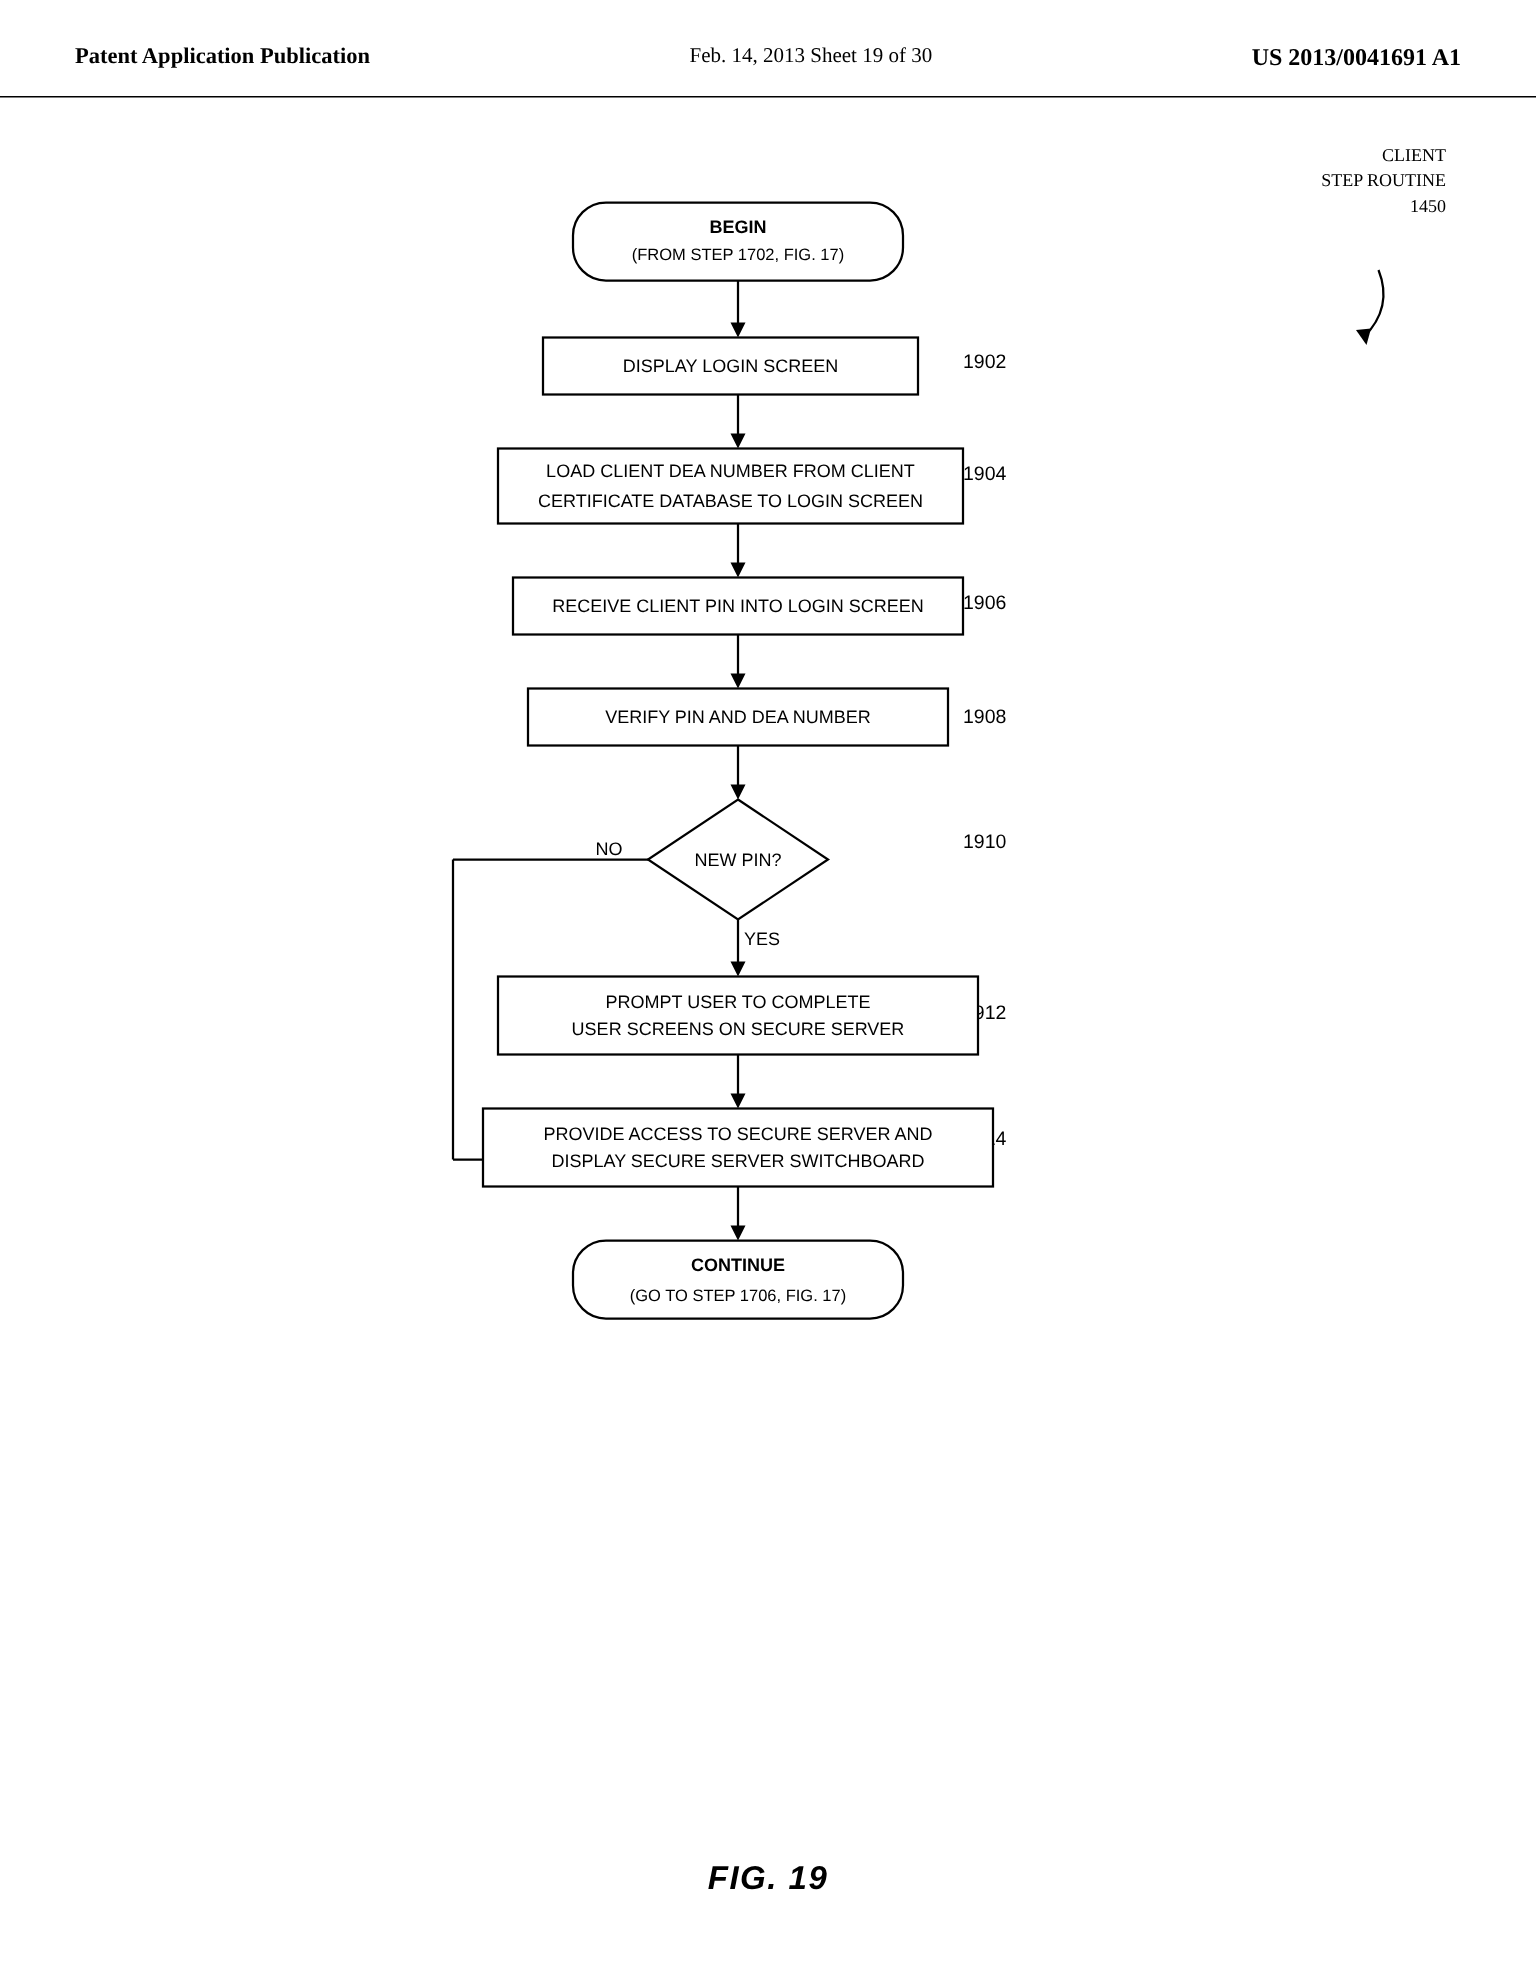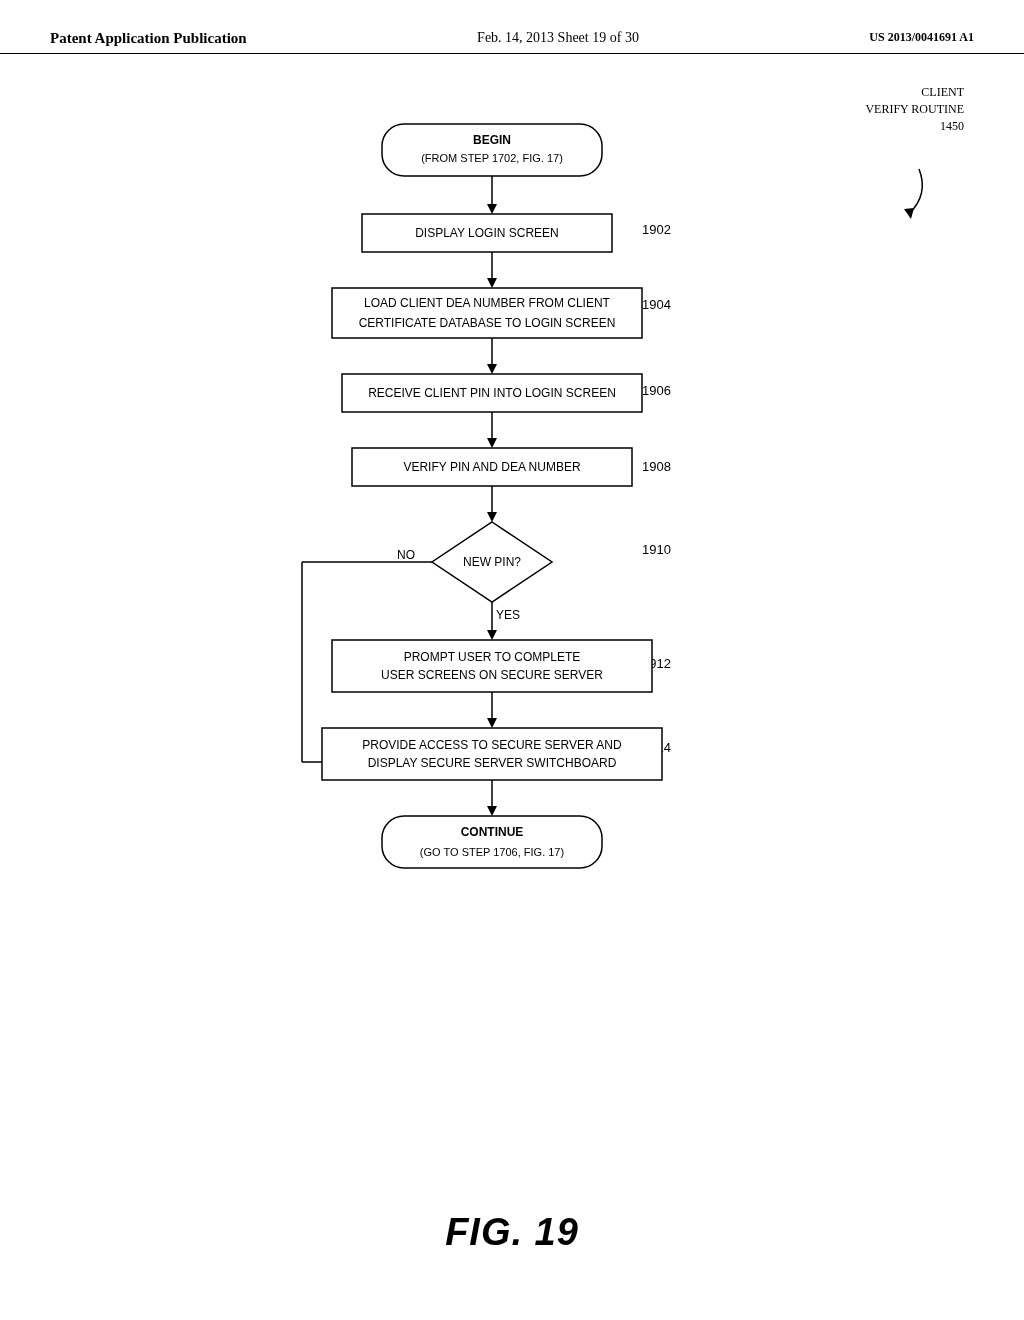--- a/index.html
+++ b/index.html
@@ -10,33 +10,33 @@
       font-family: 'Times New Roman', Times, serif;
       position: relative;
       overflow: hidden;
     }
 
     
     .header {
       display: flex;
       justify-content: space-between;
       align-items: flex-start;
-      padding: 30px 50px 6px 50px;
+      padding: 30px 50px 16px 50px;
       border-bottom: 1px solid #000;
     }
     .header-left {
       font-size: 15px;
       font-weight: bold;
     }
     .header-center {
       font-size: 14px;
       text-align: center;
     }
     .header-right {
-      font-size: 12px;
+      font-size: 16px;
       font-weight: bold;
     }
 
     
     .main {
       position: relative;
       width: 100%;
       height: calc(100% - 80px);
     }
 
@@ -56,21 +56,21 @@
 <div class="header">
   <div class="header-left">Patent Application Publication</div>
   <div class="header-center">Feb. 14, 2013  Sheet 19 of 30</div>
   <div class="header-right">US 2013/0041691 A1</div>
 </div>
 
 <div class="main">
 
   <div class="client-login-label">
     <span>CLIENT</span><br>
-    <span>VERIFY ROUTINE</span><br>
+    <span>STEP ROUTINE</span><br>
     <span>1450</span>
   </div>
 
   <div style="position:absolute; top:110px; right:85px;">
     <svg width="50" height="60" viewBox="0 0 50 60">
       <path d="M 30 5 Q 40 30 20 50" stroke="#000" stroke-width="1.5" fill="none"></path>
       <polygon points="15,45 22,55 25,44" fill="#000"></polygon>
     </svg>
   </div>
 
@@ -165,15 +165,15 @@
     
     
     
     
     
     
     
     
   </div>
 
-  <div style="position:absolute; bottom:40px; left:50%; transform:translateX(-50%); font-size:38px; font-weight:bold; font-style:italic; letter-spacing:1px; font-family: Arial, sans-serif;">FIG. 19</div>
+  <div style="position:absolute; bottom:40px; left:50%; transform:translateX(-50%); font-size:22px; font-weight:bold; font-style:italic; letter-spacing:1px; font-family: Arial, sans-serif;">FIG. 19</div>
 
 </div>
 
 </body></html>

